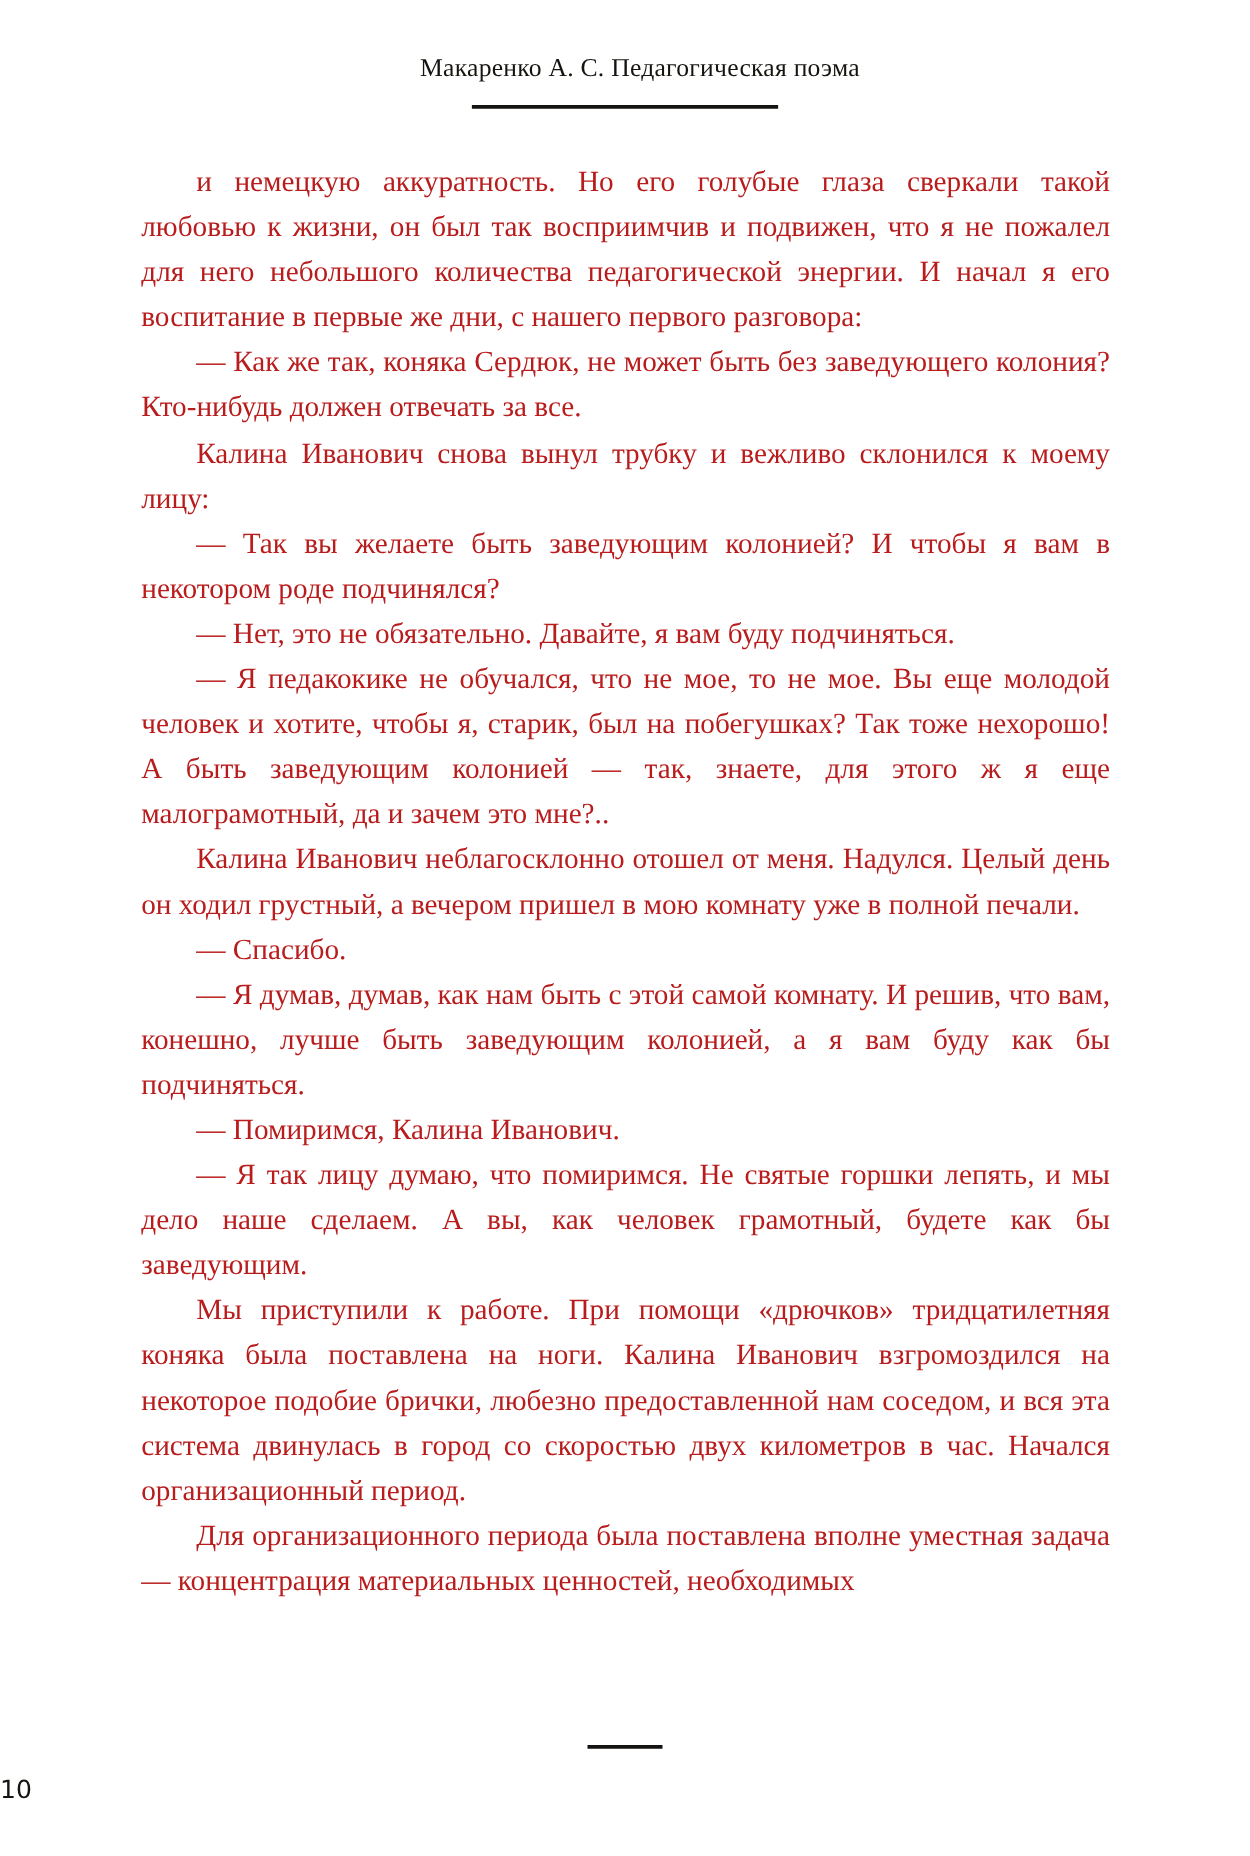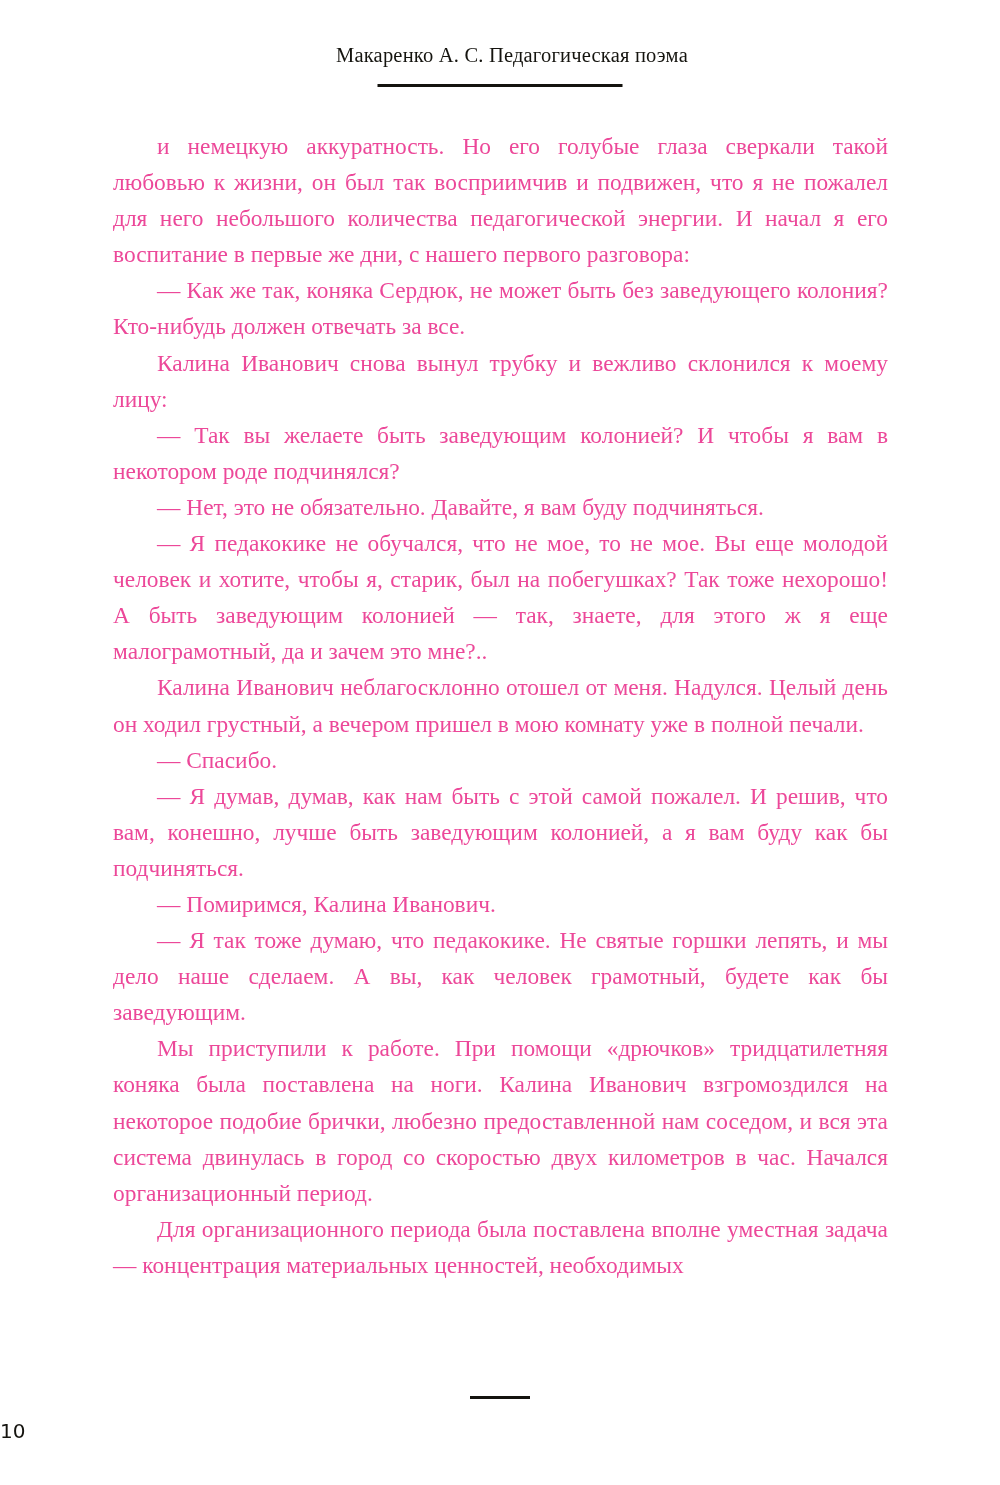--- a/index.html
+++ b/index.html
@@ -40,21 +40,21 @@
   }
   .body-text {
     position: absolute;
     top: 128px;
     left: 113px;
     width: 775px;
     font-size: 23.4px;
     line-height: 36.1px;
     text-align: justify;
     text-justify: inter-word;
-    color: #ec4899;
+    color: #b91c1c;
   }
   .body-text p {
     margin: 0;
     text-indent: 44px;
   }
   .footer-rule {
     position: absolute;
     bottom: 86px;
     left: 50%;
     transform: translateX(-50%);
@@ -83,23 +83,23 @@
 
   <div class="body-text">
     <p>и немецкую аккуратность. Но его голубые глаза сверкали такой любовью к жизни, он был так восприимчив и подвижен, что я не пожалел для него небольшого количества педагогической энергии. И начал я его воспитание в первые же дни, с нашего первого разговора:</p>
     <p>— Как же так, коняка Сердюк, не может быть без заведующего колония? Кто-нибудь должен отвечать за все.</p>
     <p>Калина Иванович снова вынул трубку и вежливо склонился к моему лицу:</p>
     <p>— Так вы желаете быть заведующим колонией? И чтобы я вам в некотором роде подчинялся?</p>
     <p>— Нет, это не обязательно. Давайте, я вам буду подчиняться.</p>
     <p>— Я педакокике не обучался, что не мое, то не мое. Вы еще молодой человек и хотите, чтобы я, старик, был на побегушках? Так тоже нехорошо! А быть заведующим колонией — так, знаете, для этого ж я еще малограмотный, да и зачем это мне?..</p>
     <p>Калина Иванович неблагосклонно отошел от меня. Надулся. Целый день он ходил грустный, а вечером пришел в мою комнату уже в полной печали.</p>
     <p>— Спасибо.</p>
-    <p>— Я думав, думав, как нам быть с этой самой пожалел. И решив, что вам, конешно, лучше быть заведующим колонией, а я вам буду как бы подчиняться.</p>
+    <p>— Я думав, думав, как нам быть с этой самой комнату. И решив, что вам, конешно, лучше быть заведующим колонией, а я вам буду как бы подчиняться.</p>
     <p>— Помиримся, Калина Иванович.</p>
-    <p>— Я так тоже думаю, что педакокике. Не святые горшки лепять, и мы дело наше сделаем. А вы, как человек грамотный, будете как бы заведующим.</p>
+    <p>— Я так лицу думаю, что помиримся. Не святые горшки лепять, и мы дело наше сделаем. А вы, как человек грамотный, будете как бы заведующим.</p>
     <p>Мы приступили к работе. При помощи «дрючков» тридцатилетняя коняка была поставлена на ноги. Калина Иванович взгромоздился на некоторое подобие брички, любезно предоставленной нам соседом, и вся эта система двинулась в город со скоростью двух километров в час. Начался организационный период.</p>
     <p>Для организационного периода была поставлена вполне уместная задача — концентрация материальных ценностей, необходимых</p>
   </div>
 
   <div class="footer-rule"></div>
   <div class="folio">10</div>
 
 </div>
 
 </body></html>

